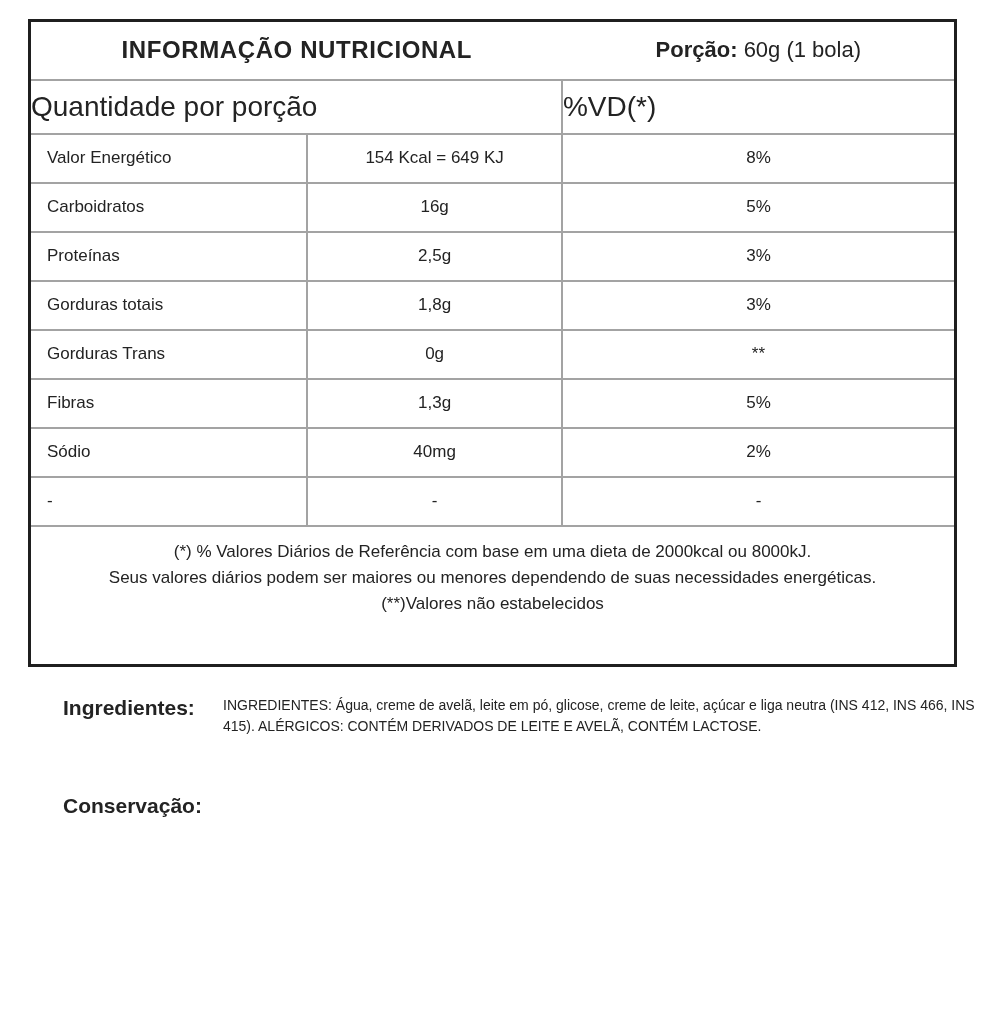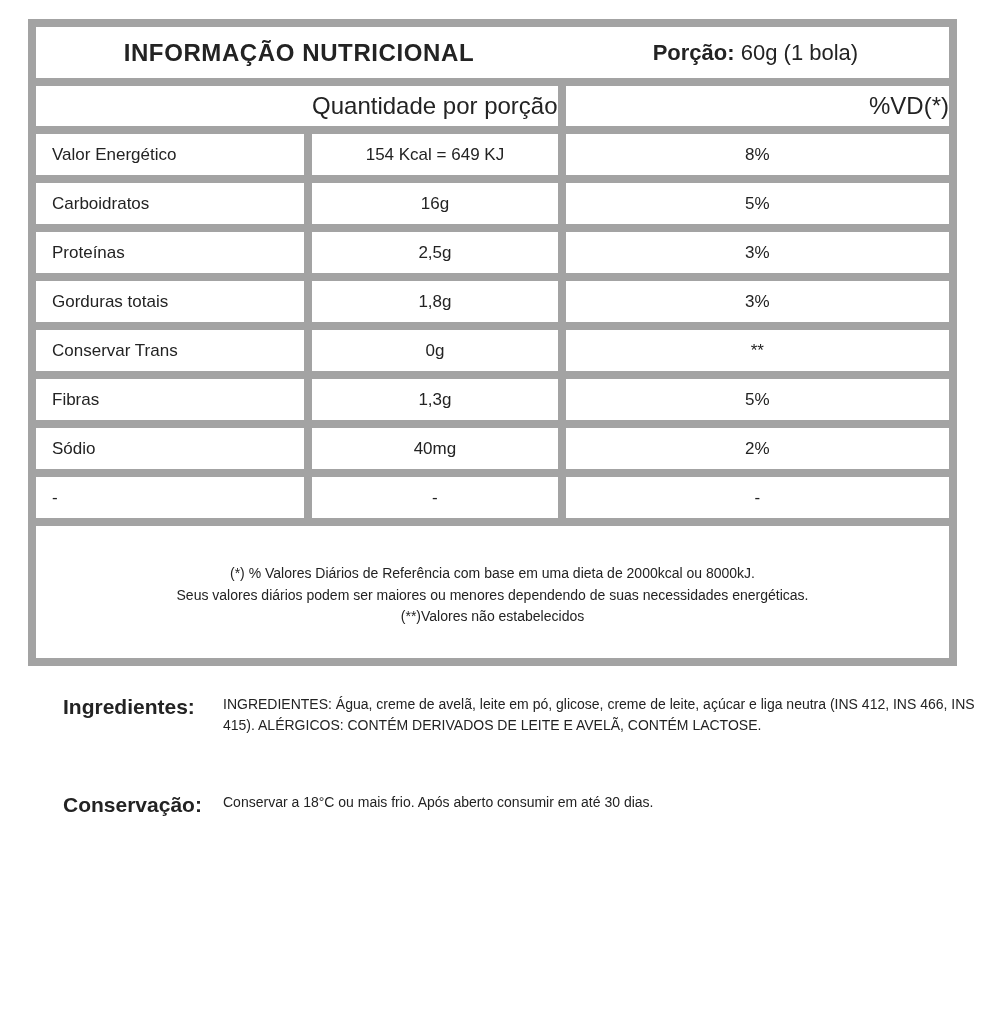--- a/index.html
+++ b/index.html
@@ -21,39 +21,39 @@
     color: #ffffff; font-weight: bold; font-size: 21px; letter-spacing: 0.8px;
   }
 
   
   table.nutri {
     width: 100%;
     border-collapse: collapse;
     border: 3px solid #1f1f1f;
     table-layout: fixed;
   }
-  table.nutri td { border: 8px solid #a3a3a3; }
+  table.nutri td { border: 2px solid #a3a3a3; }
   col.c1 { width: 30%; } col.c2 { width: 27.5%; } col.c3 { width: 42.5%; }
 
   tr.info-row td { height: 59px; }
   .info-flex { display: flex; align-items: center; width: 100%; }
   .info-left { width: 57.6%; text-align: center; font-weight: bold; font-size: 24px; letter-spacing: 0.6px; }
   .info-right { width: 42.4%; text-align: center; font-size: 22px; }
   .info-right .b { font-weight: bold; }
 
-  tr.colhead-row td { height: 48px; text-align: right; font-size: 24px; }
+  tr.colhead-row td { height: 54px; text-align: left; font-size: 28px; }
 
   tr.data-row td { height: 49px; font-size: 17px; }
   td.lbl { text-align: left; padding-left: 16px; }
   td.amt, td.dv { text-align: center; }
 
   tr.foot-row td { height: 140px; vertical-align: top; }
   .footnotes {
-    padding-top: 37px; text-align: center;
-    font-size: 14px; line-height: 1.55;
+    padding-top: 12px; text-align: center;
+    font-size: 17px; line-height: 1.55;
   }
 
   
   .section { display: flex; align-items: flex-start; margin-left: 35px; width: 915px; }
   .section.ingredients { margin-top: 28px; justify-content: space-between; }
   .section.conservation { margin-top: 56px; }
   .section-label {
     width: 160px; flex-shrink: 0;
     font-weight: bold; font-size: 21px; padding-top: 1px;
   }
@@ -104,21 +104,21 @@
       <td class="lbl">Proteínas</td>
       <td class="amt">2,5g</td>
       <td class="dv">3%</td>
     </tr>
     <tr class="data-row">
       <td class="lbl">Gorduras totais</td>
       <td class="amt">1,8g</td>
       <td class="dv">3%</td>
     </tr>
     <tr class="data-row">
-      <td class="lbl">Conservar Trans</td>
+      <td class="lbl">Gorduras Trans</td>
       <td class="amt">0g</td>
       <td class="dv">**</td>
     </tr>
     <tr class="data-row">
       <td class="lbl">Fibras</td>
       <td class="amt">1,3g</td>
       <td class="dv">5%</td>
     </tr>
     <tr class="data-row">
       <td class="lbl">Sódio</td>
@@ -143,16 +143,15 @@
   </tbody>
     </table>
 
   <div class="section ingredients">
     <div class="section-label">Ingredientes:</div>
     <div class="section-text">INGREDIENTES: Água, creme de avelã, leite em pó, glicose, creme de leite, açúcar e liga neutra (INS 412, INS 466, INS 415). ALÉRGICOS: CONTÉM DERIVADOS DE LEITE E AVELÃ, CONTÉM LACTOSE.</div>
   </div>
 
   <div class="section conservation">
     <div class="section-label">Conservação:</div>
-    <div class="section-text">Conservar a 18°C ou mais frio. Após aberto consumir em até 30 dias.</div>
   </div>
 
 </div>
 
 </body></html>

